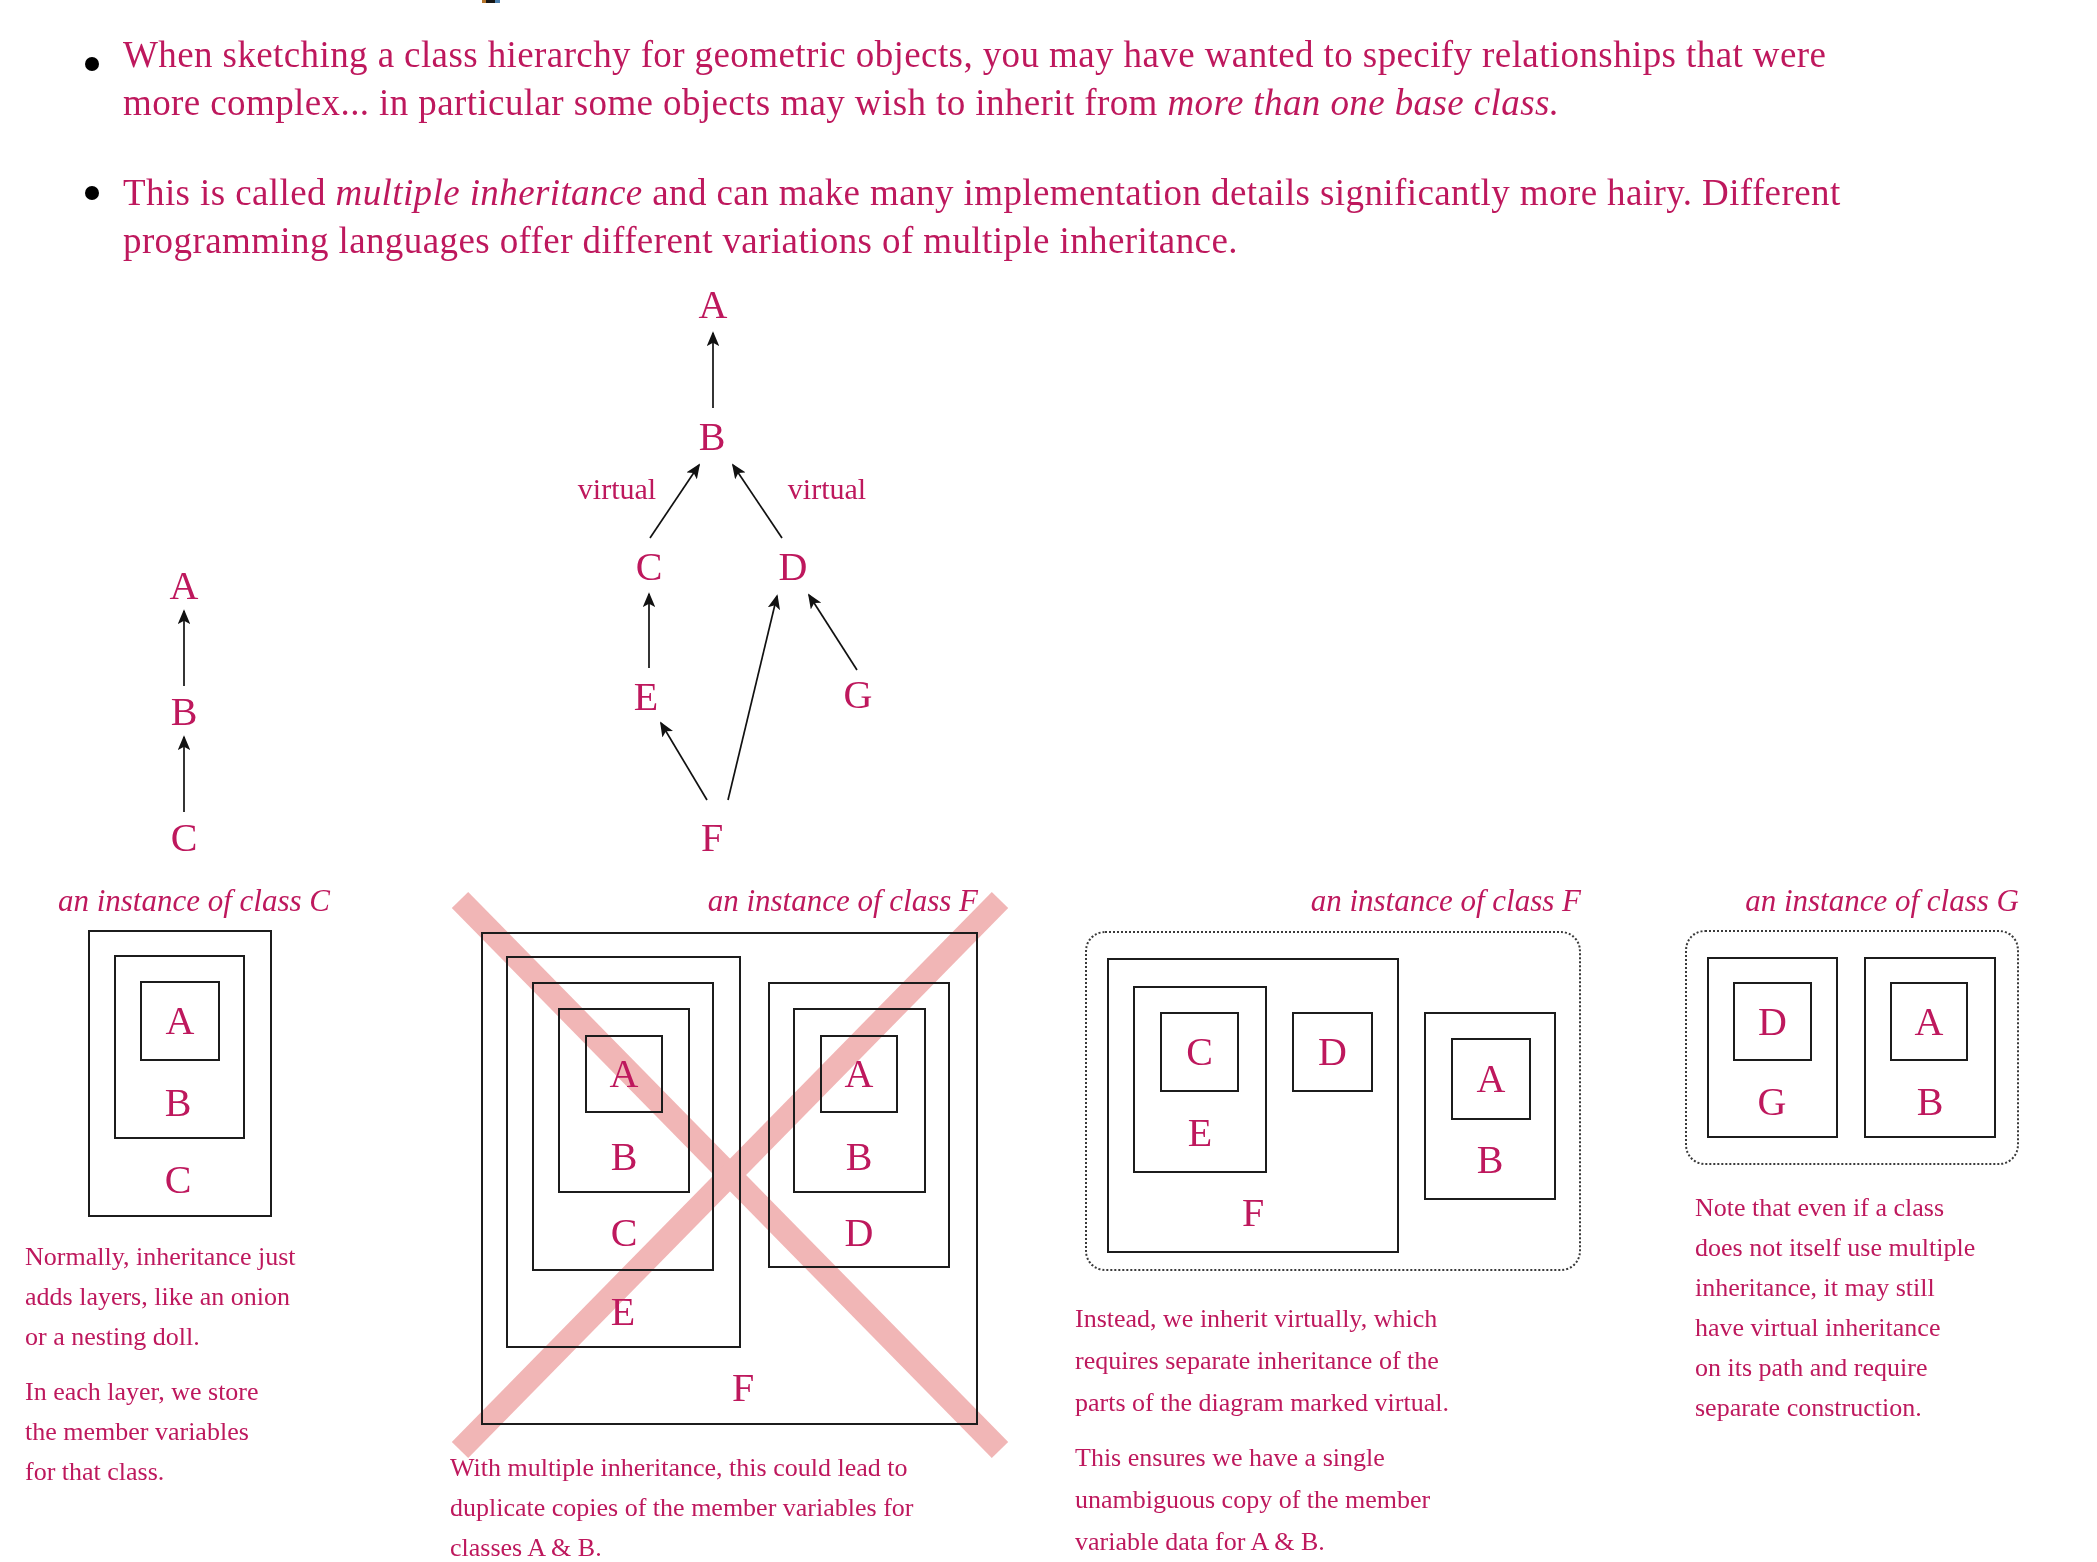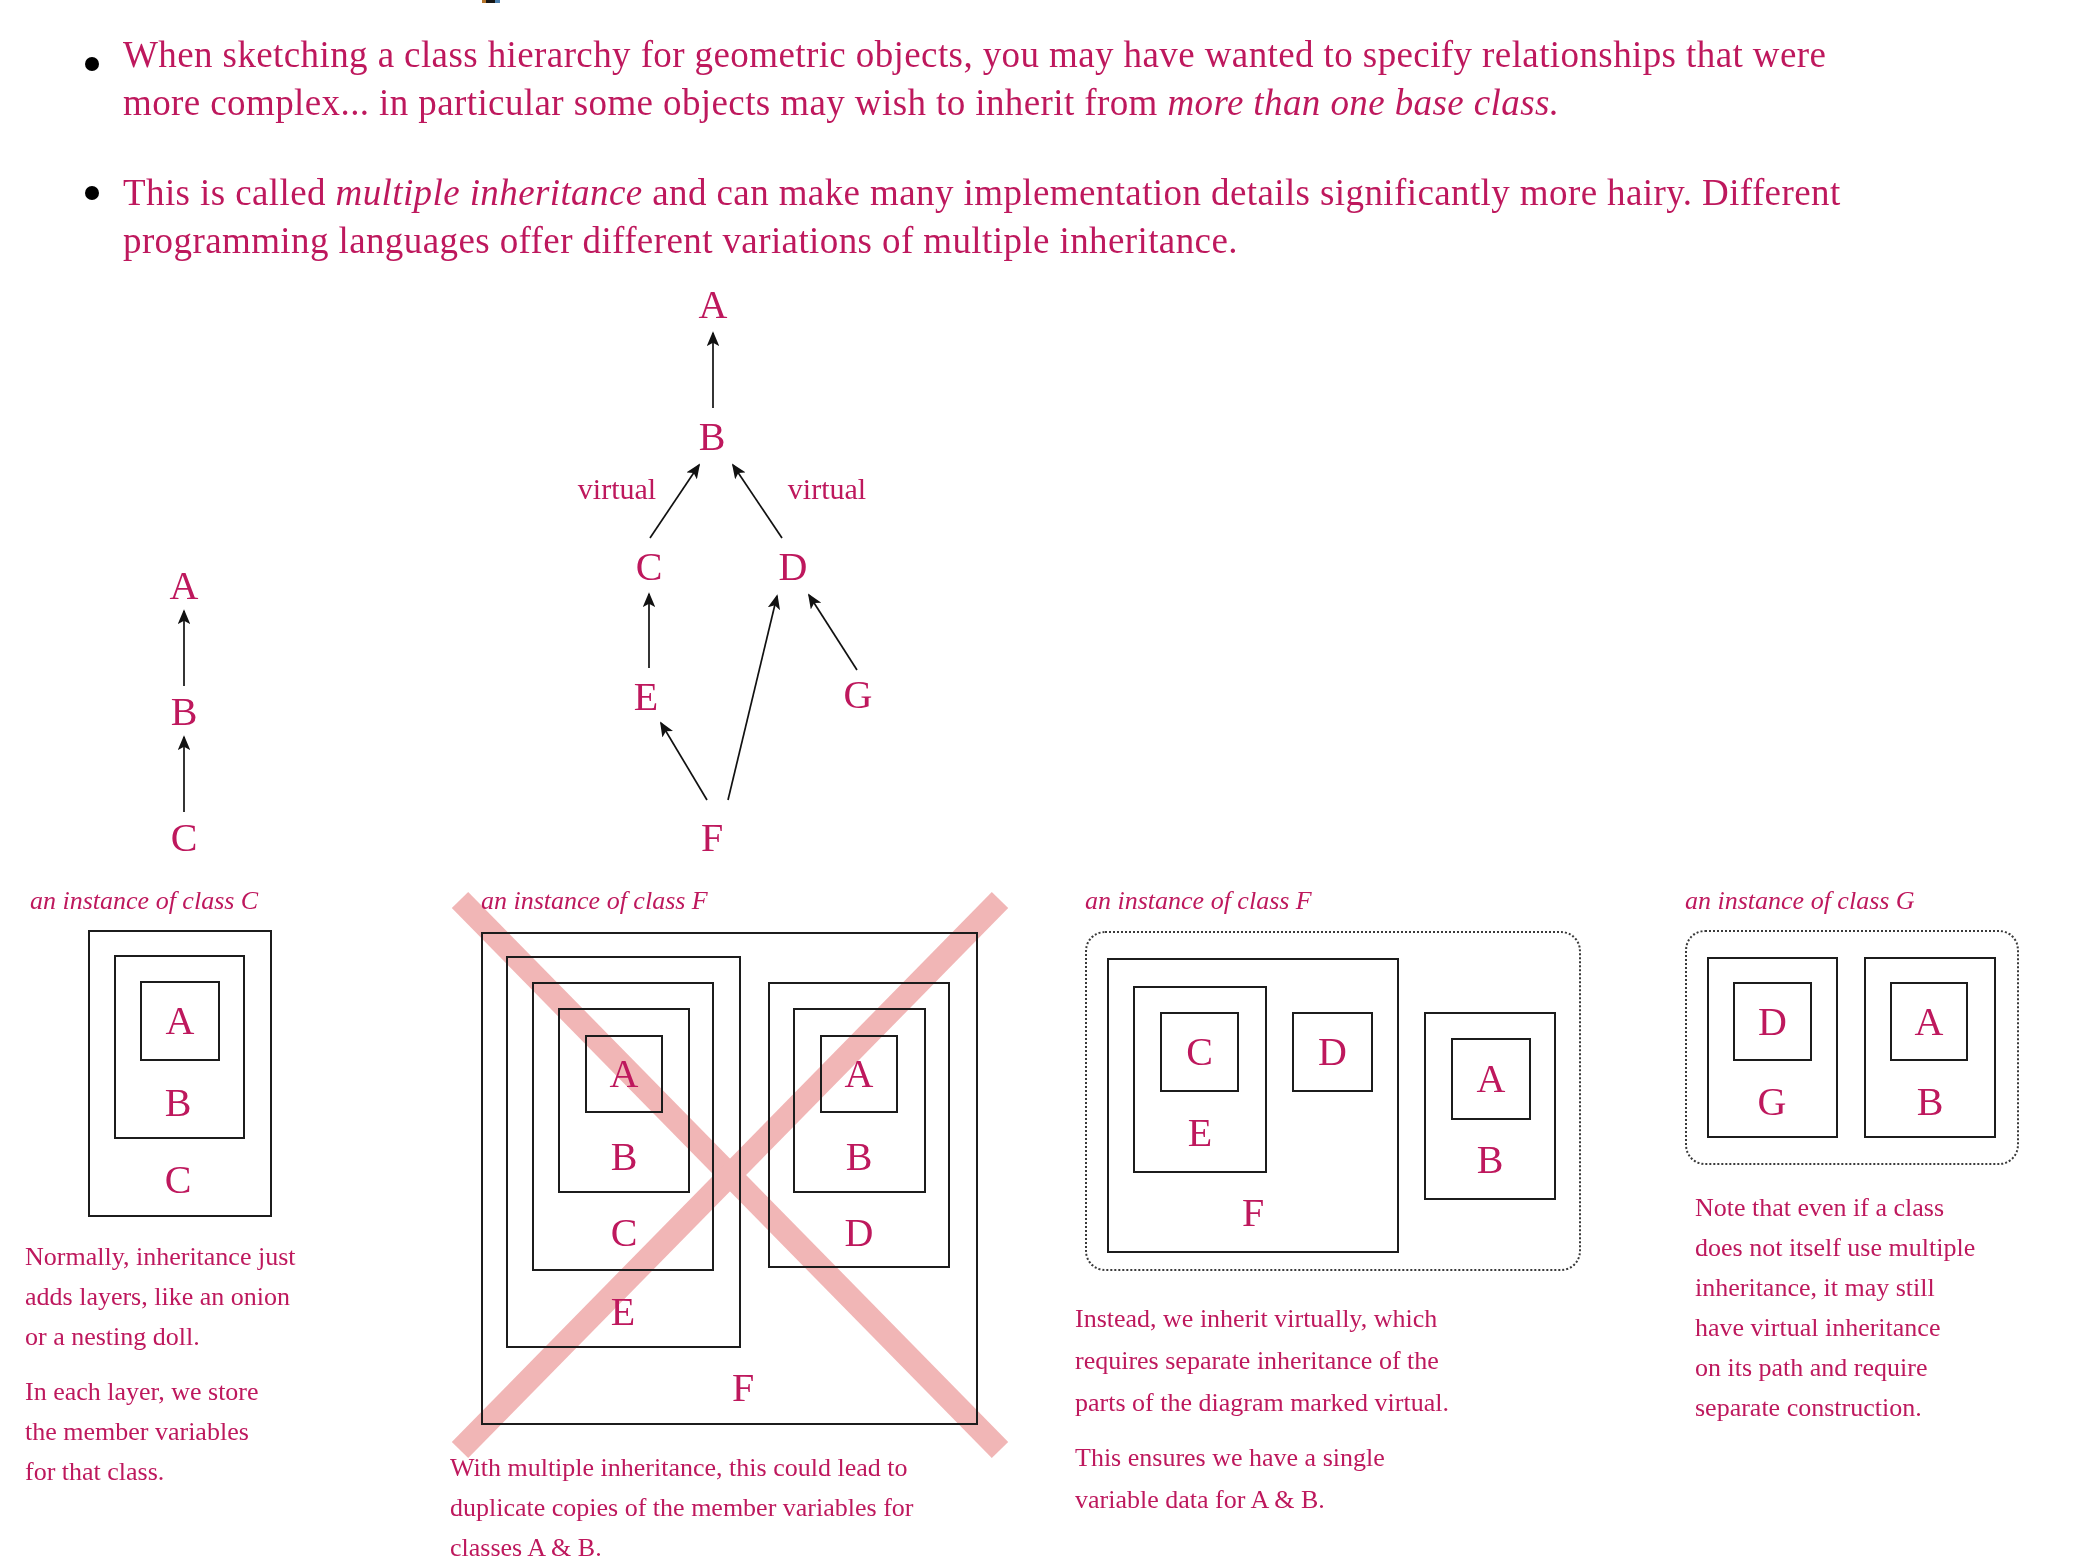--- a/index.html
+++ b/index.html
@@ -13,21 +13,21 @@
     background:linear-gradient(90deg,#b5752c 0 4px,#151515 4px 13px,#4b7fae 13px 18px);}
   
   .bdot{position:absolute; width:14px; height:14px; border-radius:50%; background:#000;}
   .btext{position:absolute; font-size:37px; line-height:48px; letter-spacing:0.4px; white-space:nowrap;}
   .btext em{font-style:italic;}
   
   .node{position:absolute; transform:translate(-50%,-50%); font-size:40px; line-height:1; white-space:nowrap;}
   .vlab{position:absolute; transform:translate(-50%,-50%); font-size:30px; line-height:1; white-space:nowrap;}
   svg.layer{position:absolute; left:0; top:0; pointer-events:none;}
   
-  .cap{position:absolute; font-style:italic; font-size:26px; line-height:34px; text-align:left; white-space:nowrap;}
+  .cap{position:absolute; font-style:italic; font-size:31px; line-height:34px; text-align:right; white-space:nowrap;}
   .box{position:absolute; box-sizing:border-box; border:2px solid #1c1c1c; background:transparent;}
   .box.flexc{display:flex; align-items:center; justify-content:center;}
   .dotted{position:absolute; box-sizing:border-box; border:2.5px dotted #3a3a3a; border-radius:20px; background:transparent;}
   .lbl{position:absolute; transform:translate(-50%,-50%); font-size:40px; line-height:1; white-space:nowrap;}
   .boxlbl{font-size:40px; line-height:1;}
   
   .note{position:absolute; font-size:26px; line-height:40px; white-space:nowrap;}
   .note.tall{line-height:42px;}
 </style>
 </head>
@@ -162,20 +162,21 @@
     <div>duplicate copies of the member variables for</div>
     <div>classes A &amp; B.</div>
   </div>
   <div class="note tall" style="left:1075px; top:1298px;">
     <div>Instead, we inherit virtually, which</div>
     <div>requires separate inheritance of the</div>
     <div>parts of the diagram marked virtual.</div>
   </div>
   <div class="note tall" style="left:1075px; top:1423px;margin-top:14px;">
     <div>This ensures we have a single</div>
+    <div>unambiguous copy of the member</div>
     <div>variable data for A &amp; B.</div>
   </div>
   <div class="note" style="left:1695px; top:1188px;">
     <div>Note that even if a class</div>
     <div>does not itself use multiple</div>
     <div>inheritance, it may still</div>
     <div>have virtual inheritance</div>
     <div>on its path and require</div>
     <div>separate construction.</div>
   </div>

